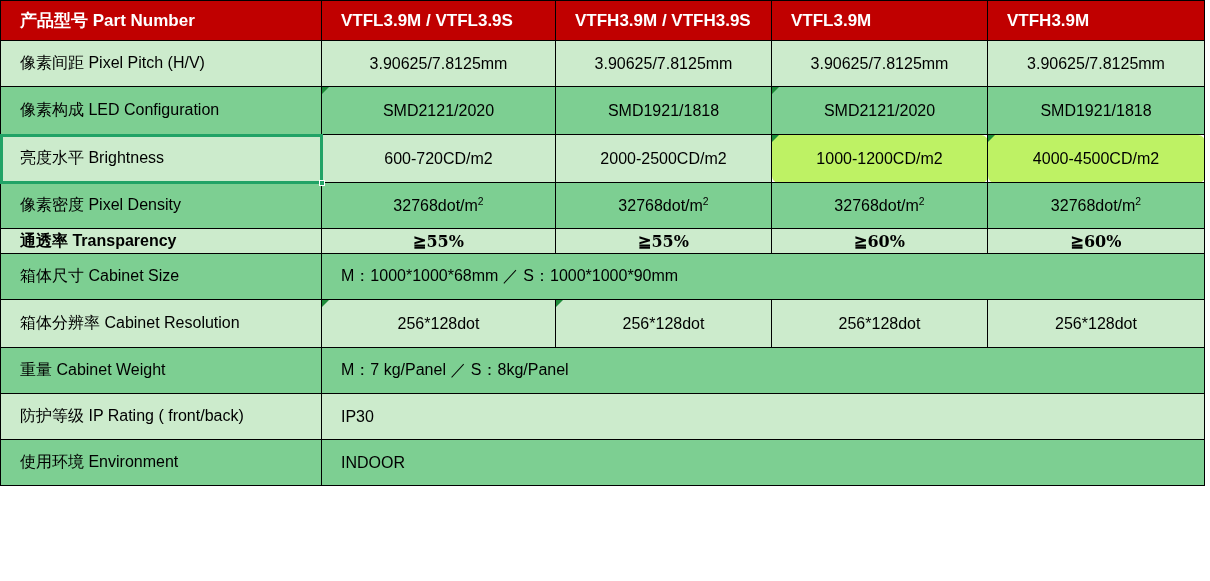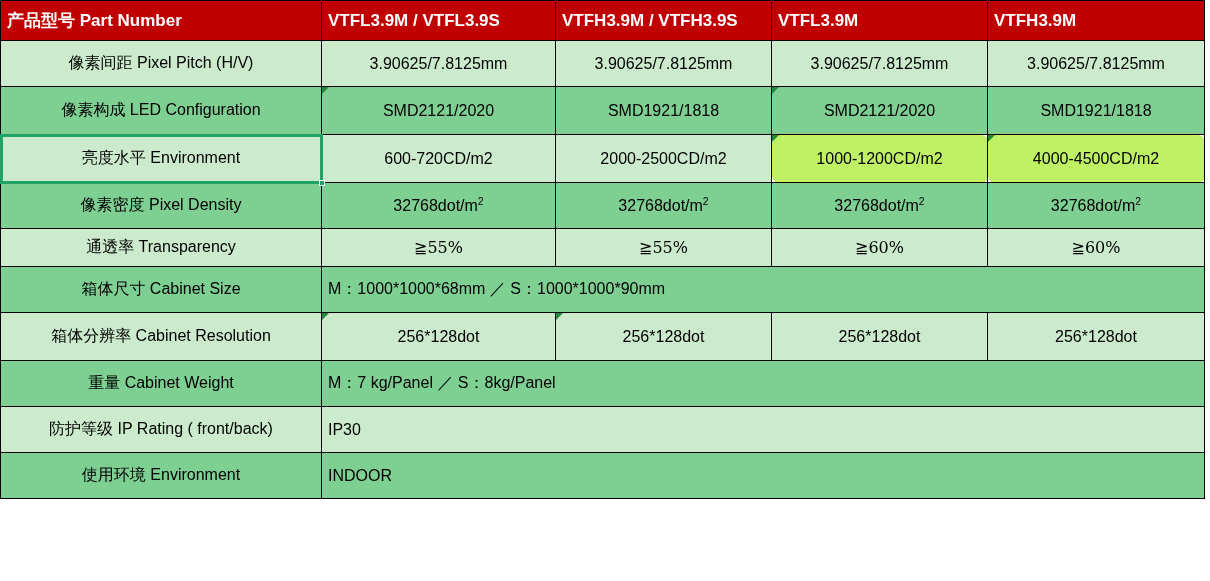--- a/index.html
+++ b/index.html
@@ -23,21 +23,21 @@
 
   table.spec-table {
     border-collapse: collapse;
     table-layout: fixed;
     width: 1204px;
     margin: 0;
   }
 
   table.spec-table td {
     border: 1px solid #000000;
-    padding: 0 6px;
+    padding: 0 19px;
     vertical-align: middle;
     font-size: 16px;
     color: #000000;
     position: relative;
     box-sizing: border-box;
   }
 
   
   col.c-label { width: 321px; }
   col.c-v1 { width: 234px; }
@@ -56,21 +56,21 @@
   }
   td.hdr-label { text-align: left; padding-left: 8px; }
   td.hdr-col { text-align: left; }
 
   
   .shade-light { background: #CCEBCC; }
   .shade-dark  { background: #7DCF92; }
   .shade-yellow { background: #bef264; border-radius: 7px; }
 
   td.label-cell {
-    text-align: center;
+    text-align: left;
     padding-left: 8px;
     font-size: 16px;
     white-space: nowrap;
   }
   td.value-cell {
     text-align: center;
     font-size: 16px;
   }
   td.merged-cell {
     font-size: 16px;
@@ -112,21 +112,21 @@
     width: 6px;
     height: 6px;
     background: #21A366;
     border: 1px solid #ffffff;
     box-sizing: border-box;
   }
 
   
   .r-tall  { height: 48px; }
   .r-mid   { height: 46px; }
-  .r-short { height: 38px; }
+  .r-short { height: 25px; font-weight: bold; }
 </style>
 </head>
 <body>
 
 <div id="spec-sheet">
 
   <table class="spec-table">
     <colgroup>
       <col class="c-label">
       <col class="c-v1">
@@ -160,21 +160,21 @@
         </td>
         <td class="value-cell shade-dark txt-black">SMD1921/1818</td>
         <td class="value-cell shade-dark txt-red">
           <span class="corner-mark"></span>
           <span>SMD2121/2020</span>
         </td>
         <td class="value-cell shade-dark txt-black">SMD1921/1818</td>
       </tr>
 
       <tr class="r-tall">
-        <td class="label-cell shade-light selected-cell">亮度水平 Environment</td>
+        <td class="label-cell shade-light selected-cell">亮度水平 Brightness</td>
         <td class="value-cell shade-light txt-red">600-720CD/m2</td>
         <td class="value-cell shade-light txt-black">2000-2500CD/m2</td>
         <td class="value-cell shade-yellow txt-red">
           <span class="corner-mark"></span>
           <span>1000-1200CD/m2</span>
         </td>
         <td class="value-cell shade-yellow txt-black">
           <span class="corner-mark"></span>
           <span>4000-4500CD/m2</span>
         </td>

